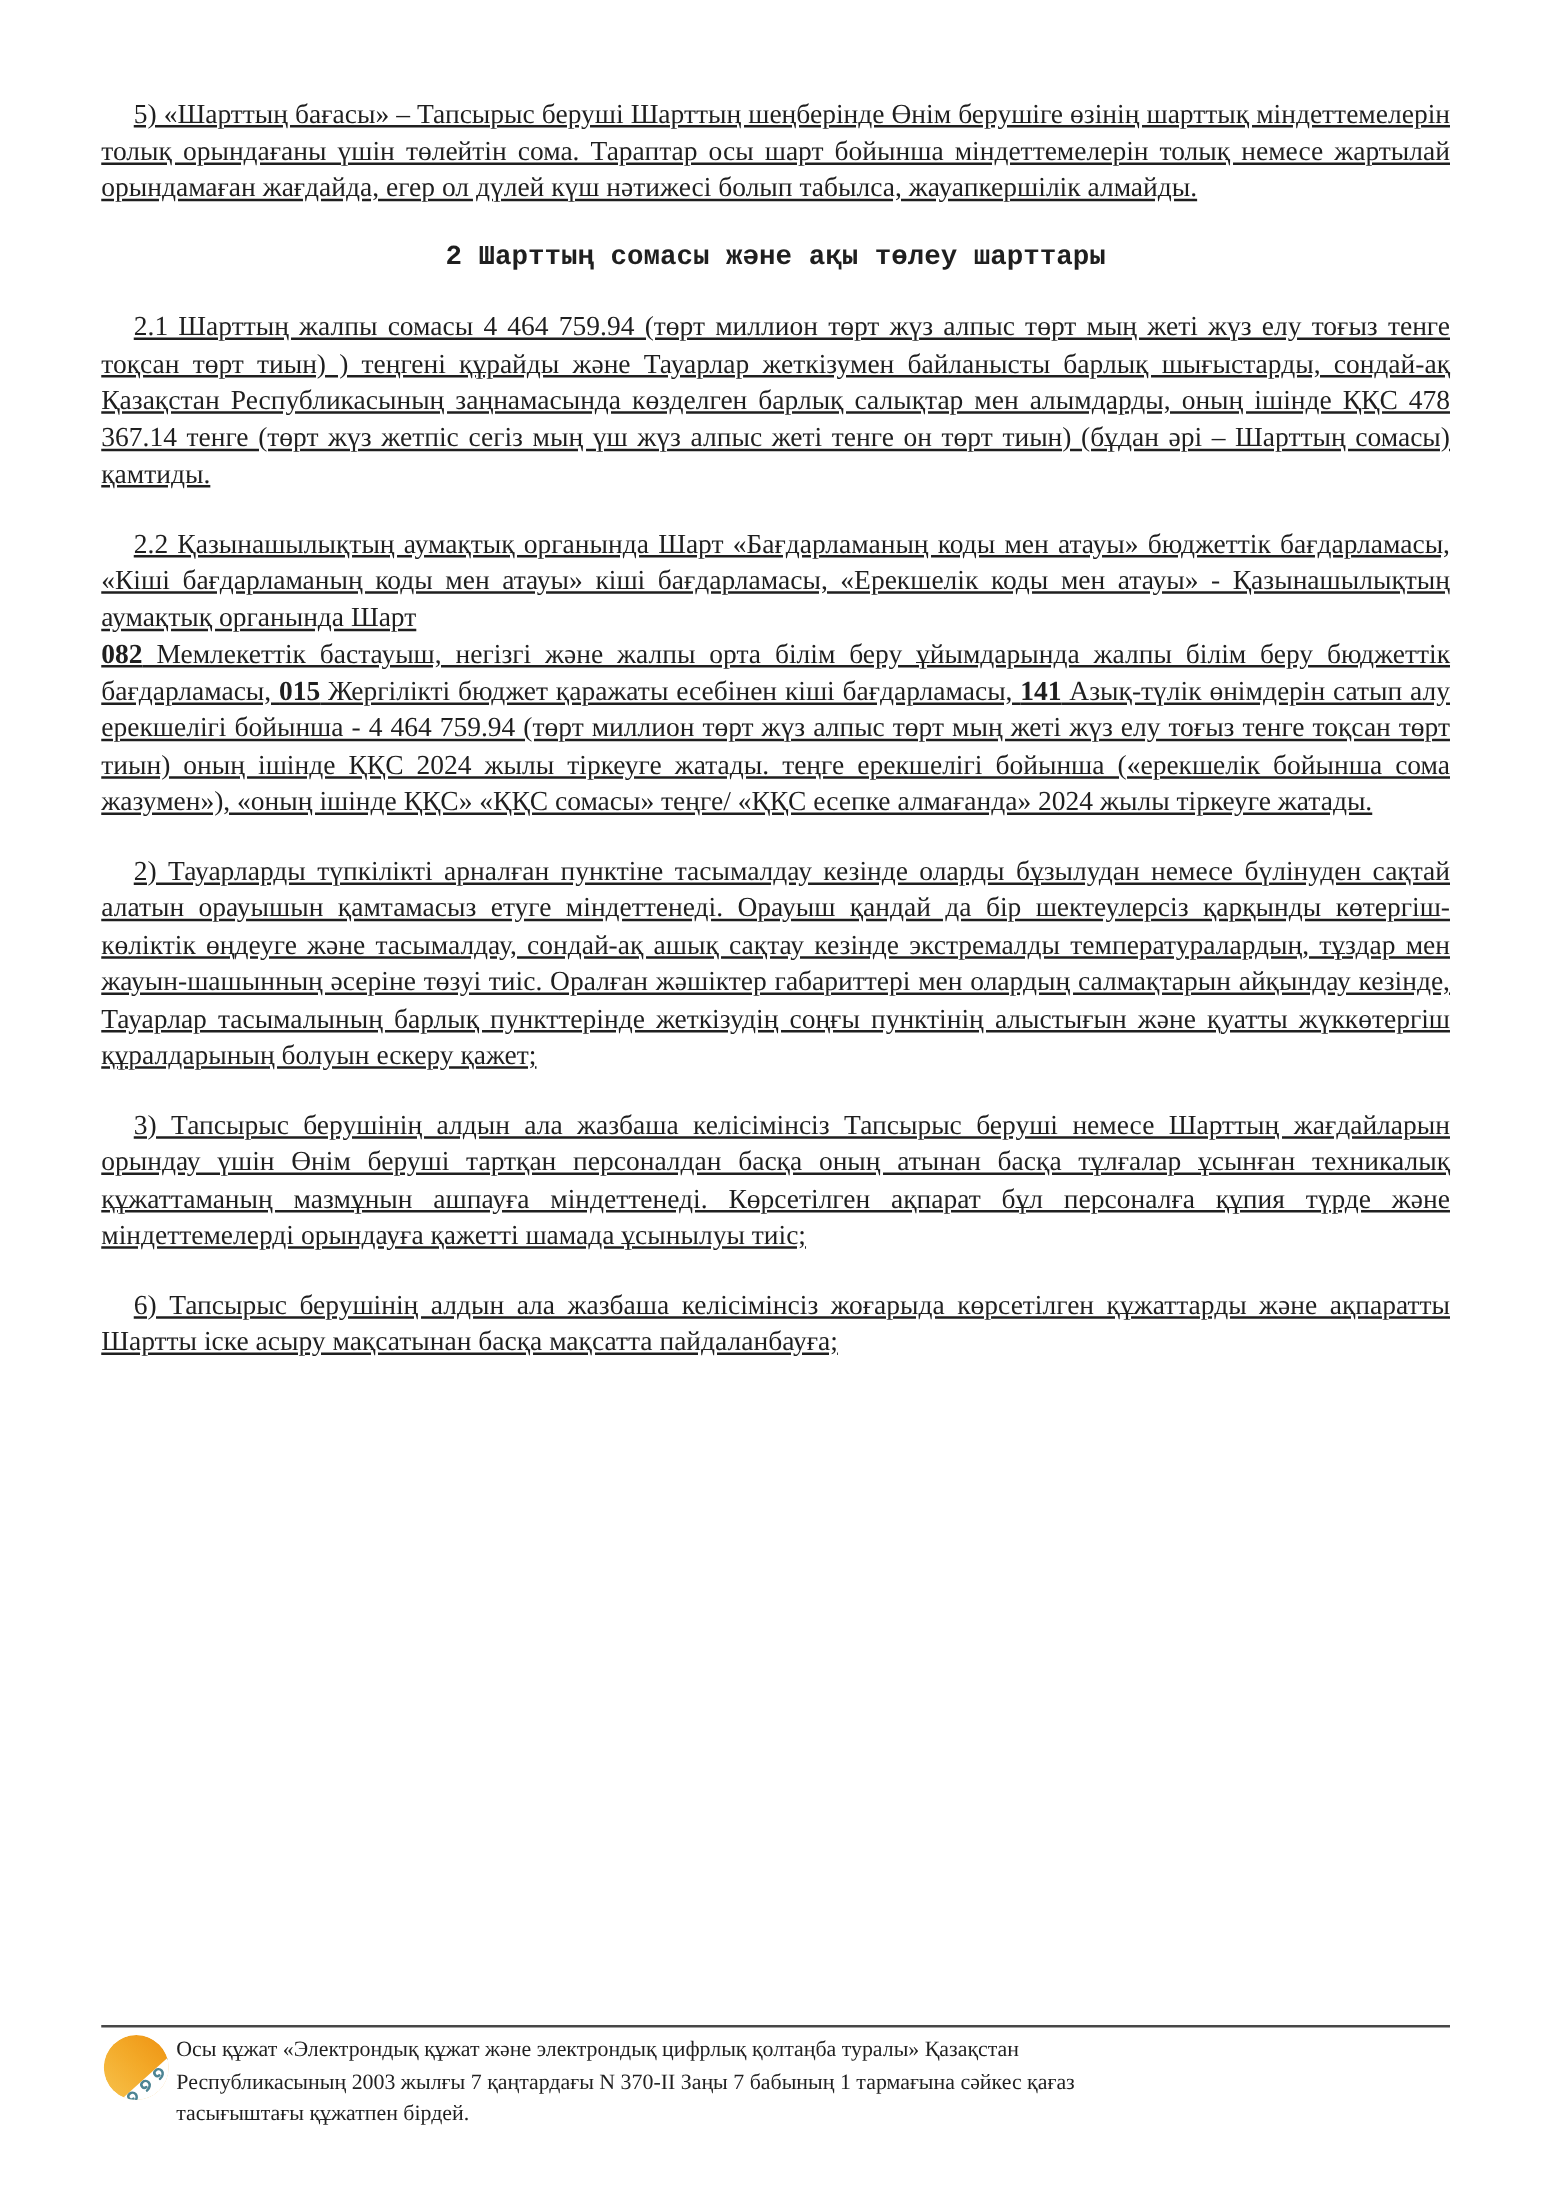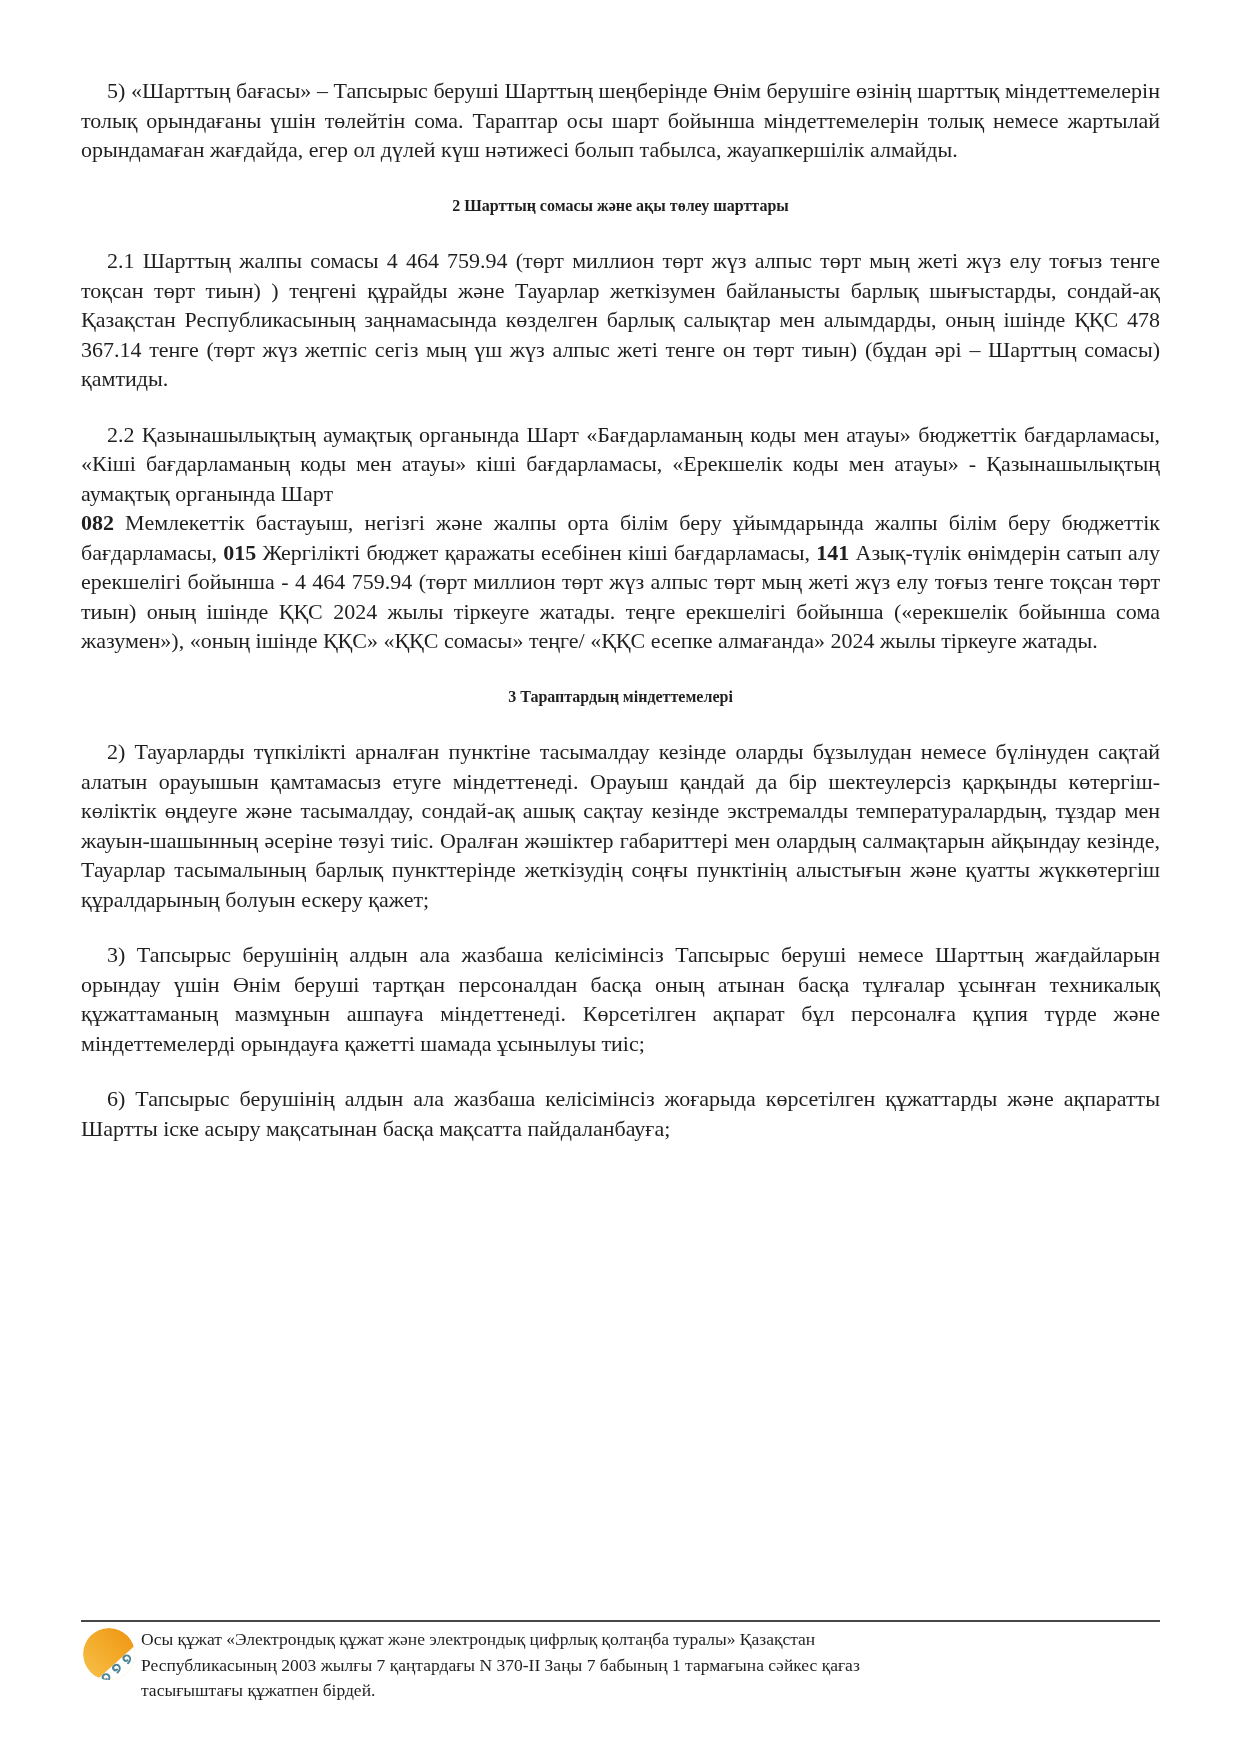--- a/index.html
+++ b/index.html
@@ -18,28 +18,30 @@
     top: 76px;
     width: 1079px;
   }
   .para {
     margin: 0 0 26px 0;
     font-size: 22px;
     line-height: 29.5px;
     text-align: justify;
     text-indent: 26px;
     font-weight: 400;
+    text-decoration: underline;
   }
   .heading {
     margin: 0 0 26px 0;
-    font-size: 16px;
+    font-size: 22px;
     line-height: 29.5px;
     text-align: center;
     text-indent: 0;
     font-weight: 700;
+    font-family: Liberation Mono, monospace;
   }
   .para strong { font-weight: 700; }
   .doc-footer {
     position: absolute;
     left: 81px;
     top: 1620px;
     width: 1079px;
     border-top: 2px solid #474747;
     padding-top: 5px;
   }
@@ -62,21 +64,20 @@
   }
 </style>
 </head>
 <body>
 
 <div class="doc-body">
     <p class="para"><span>5) «Шарттың бағасы» – Тапсырыс беруші Шарттың шеңберінде Өнім берушіге өзінің шарттық міндеттемелерін толық орындағаны үшін төлейтін сома. Тараптар осы шарт бойынша міндеттемелерін толық немесе жартылай орындамаған жағдайда, егер ол дүлей күш нәтижесі болып табылса, жауапкершілік алмайды.</span></p>
     <p class="heading"><strong>2 Шарттың сомасы және ақы төлеу шарттары</strong></p>
     <p class="para"><span>2.1 Шарттың жалпы сомасы 4 464 759.94 (төрт миллион төрт жүз алпыс төрт мың жеті жүз елу тоғыз тенге тоқсан төрт тиын) ) теңгені құрайды және Тауарлар жеткізумен байланысты барлық шығыстарды, сондай-ақ Қазақстан Республикасының заңнамасында көзделген барлық салықтар мен алымдарды, оның ішінде ҚҚС 478 367.14 тенге (төрт жүз жетпіс сегіз мың үш жүз алпыс жеті тенге он төрт тиын) (бұдан әрі – Шарттың сомасы) қамтиды.</span></p>
     <p class="para"><span>2.2 Қазынашылықтың аумақтық органында Шарт «Бағдарламаның коды мен атауы» бюджеттік бағдарламасы, «Кіші бағдарламаның коды мен атауы» кіші бағдарламасы, «Ерекшелік коды мен атауы» - Қазынашылықтың аумақтық органында Шарт</span><br><strong>082</strong><span> Мемлекеттік бастауыш, негізгі және жалпы орта білім беру ұйымдарында жалпы білім беру бюджеттік бағдарламасы, </span><strong>015</strong><span> Жергілікті бюджет қаражаты есебінен кіші бағдарламасы, </span><strong>141</strong><span> Азық-түлік өнімдерін сатып алу ерекшелігі бойынша - 4 464 759.94 (төрт миллион төрт жүз алпыс төрт мың жеті жүз елу тоғыз тенге тоқсан төрт тиын) оның ішінде ҚҚС 2024 жылы тіркеуге жатады. теңге ерекшелігі бойынша («ерекшелік бойынша сома жазумен»), «оның ішінде ҚҚС» «ҚҚС сомасы» теңге/ «ҚҚС есепке алмағанда» 2024 жылы тіркеуге жатады.</span></p>
-    <p class="heading"><strong>3 Тараптардың міндеттемелері</strong></p>
     <p class="para"><span>2) Тауарларды түпкілікті арналған пунктіне тасымалдау кезінде оларды бұзылудан немесе бүлінуден сақтай алатын орауышын қамтамасыз етуге міндеттенеді. Орауыш қандай да бір шектеулерсіз қарқынды көтергіш-көліктік өңдеуге және тасымалдау, сондай-ақ ашық сақтау кезінде экстремалды температуралардың, тұздар мен жауын-шашынның әсеріне төзуі тиіс. Оралған жәшіктер габариттері мен олардың салмақтарын айқындау кезінде, Тауарлар тасымалының барлық пункттерінде жеткізудің соңғы пунктінің алыстығын және қуатты жүккөтергіш құралдарының болуын ескеру қажет;</span></p>
     <p class="para"><span>3) Тапсырыс берушінің алдын ала жазбаша келісімінсіз Тапсырыс беруші немесе Шарттың жағдайларын орындау үшін Өнім беруші тартқан персоналдан басқа оның атынан басқа тұлғалар ұсынған техникалық құжаттаманың мазмұнын ашпауға міндеттенеді. Көрсетілген ақпарат бұл персоналға құпия түрде және міндеттемелерді орындауға қажетті шамада ұсынылуы тиіс;</span></p>
     <p class="para"><span>6) Тапсырыс берушінің алдын ала жазбаша келісімінсіз жоғарыда көрсетілген құжаттарды және ақпаратты Шартты іске асыру мақсатынан басқа мақсатта пайдаланбауға;</span></p>
   </div>
 
 <div class="doc-footer">
   <div></div>
   <div class="footer-inner">
     <span class="footer-logo">
       <svg width="56" height="56" viewBox="0 0 56 56" aria-hidden="true">

